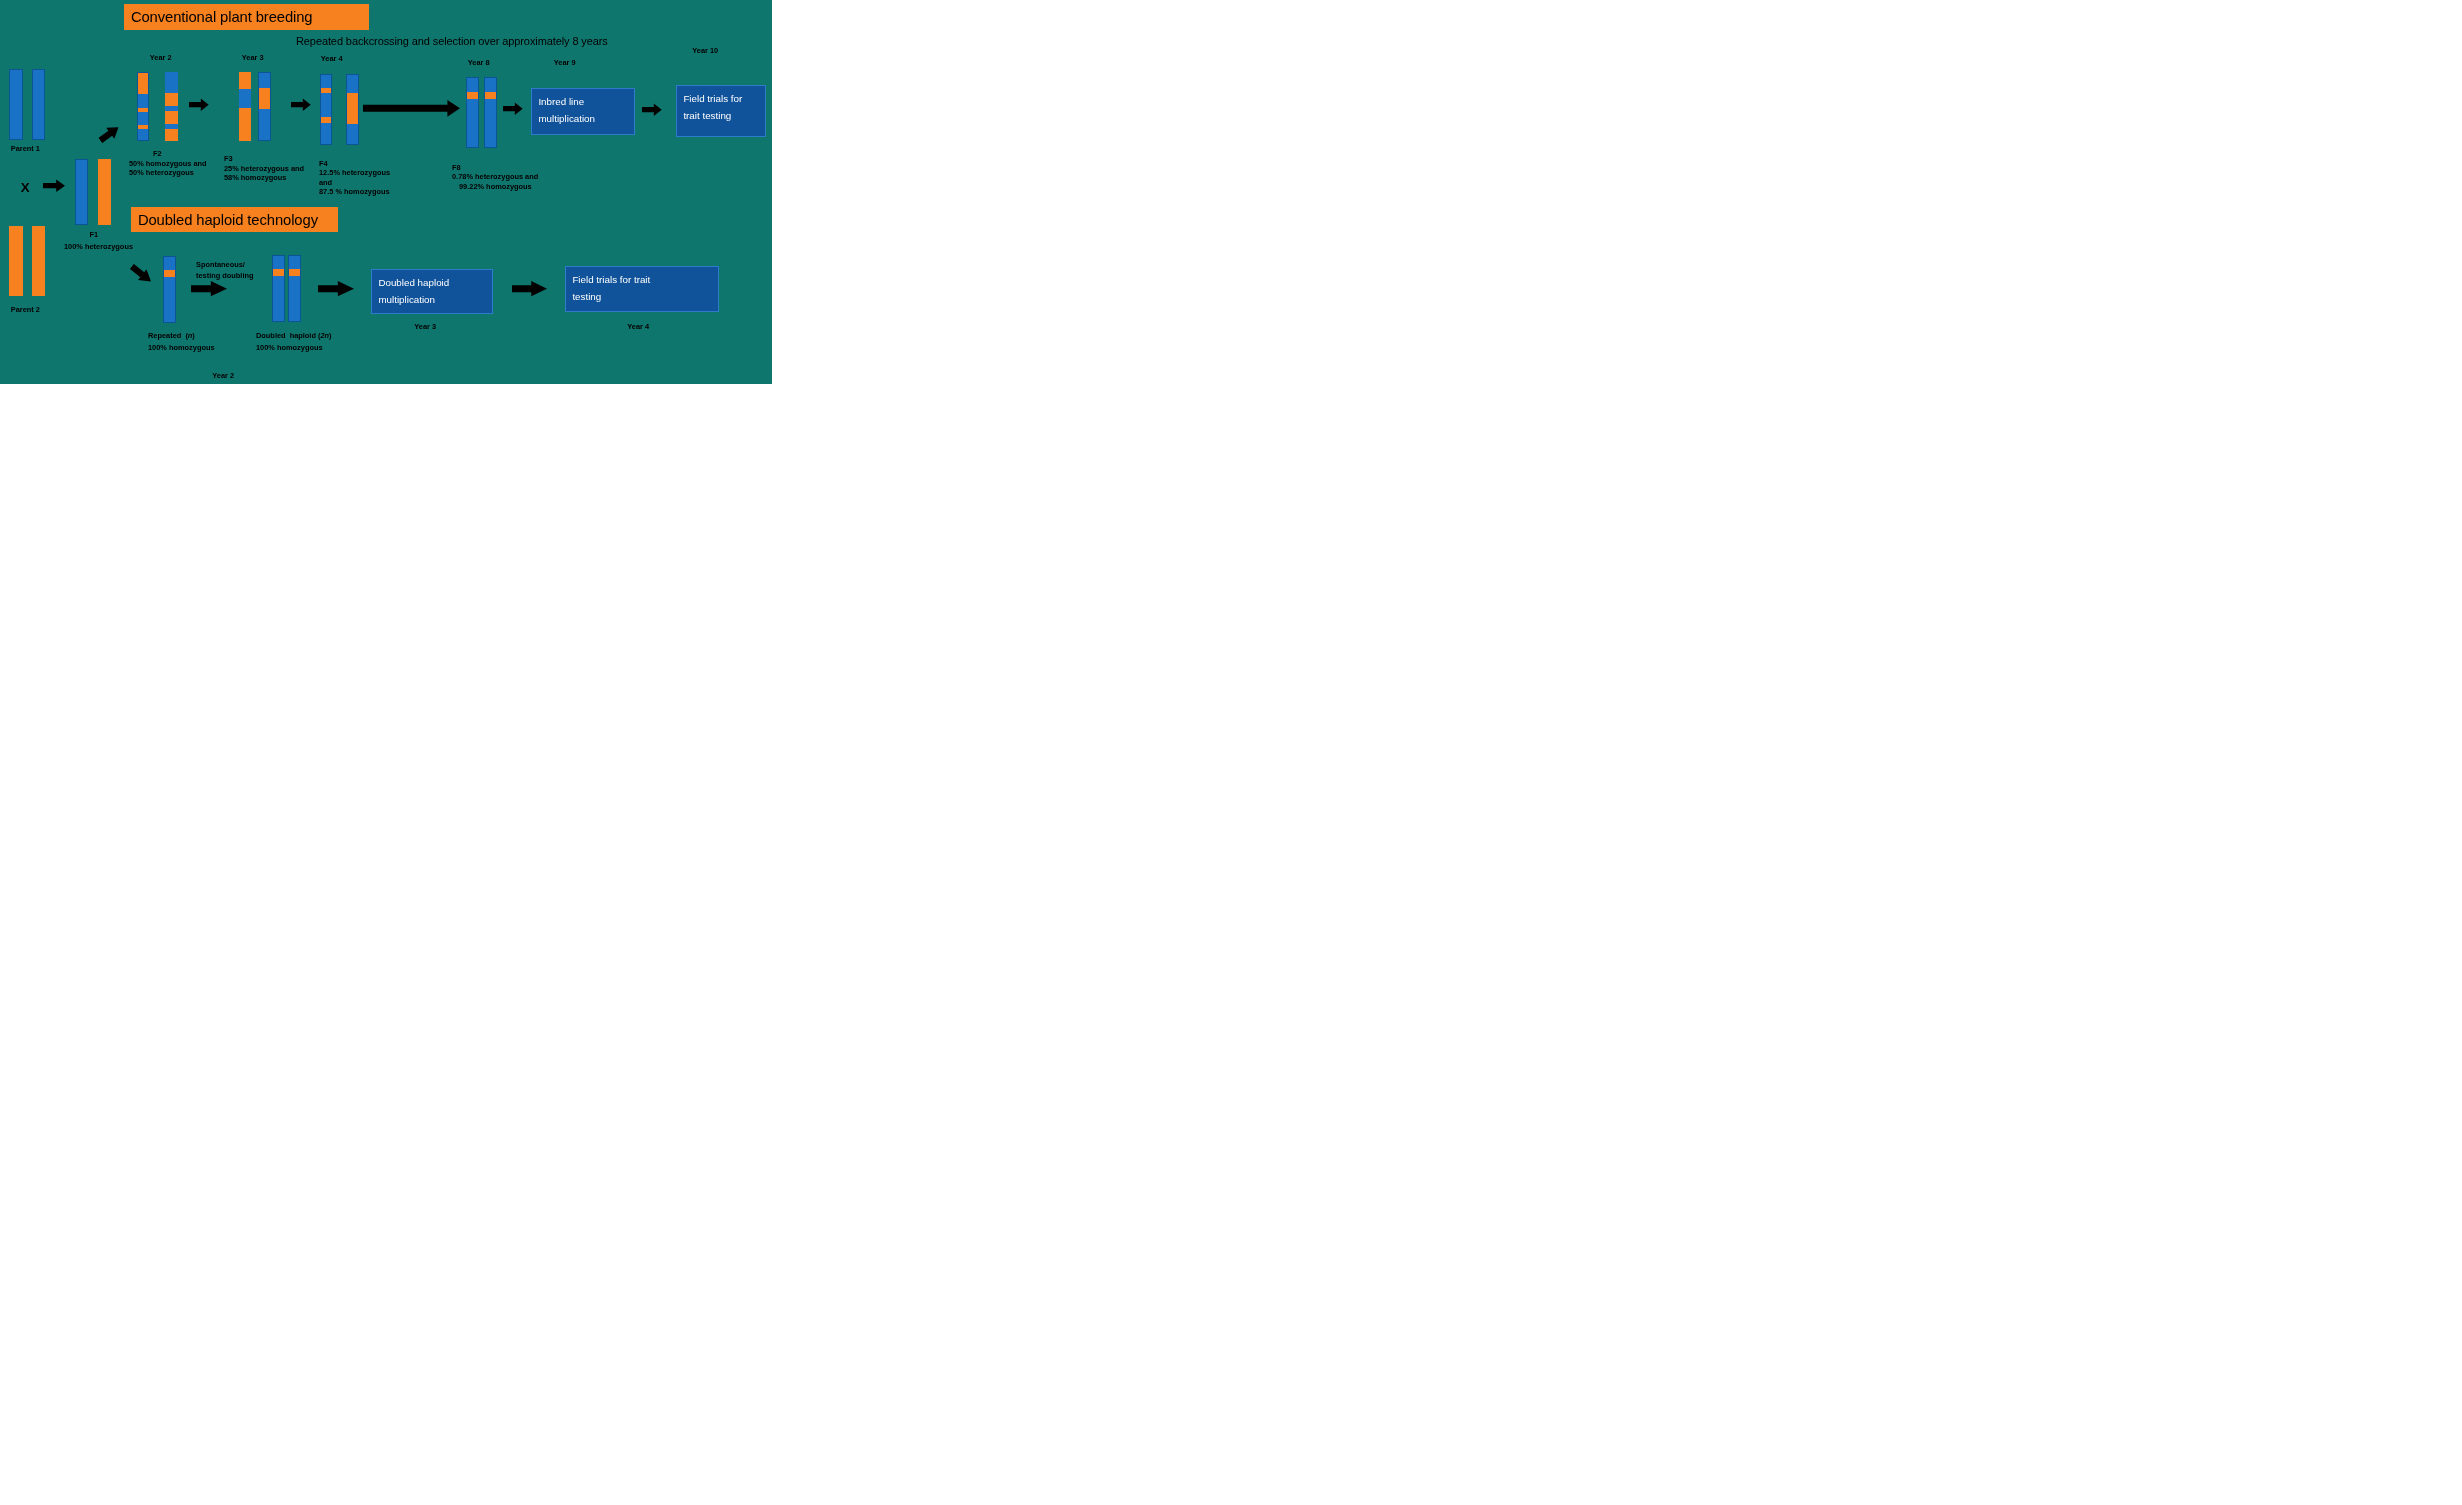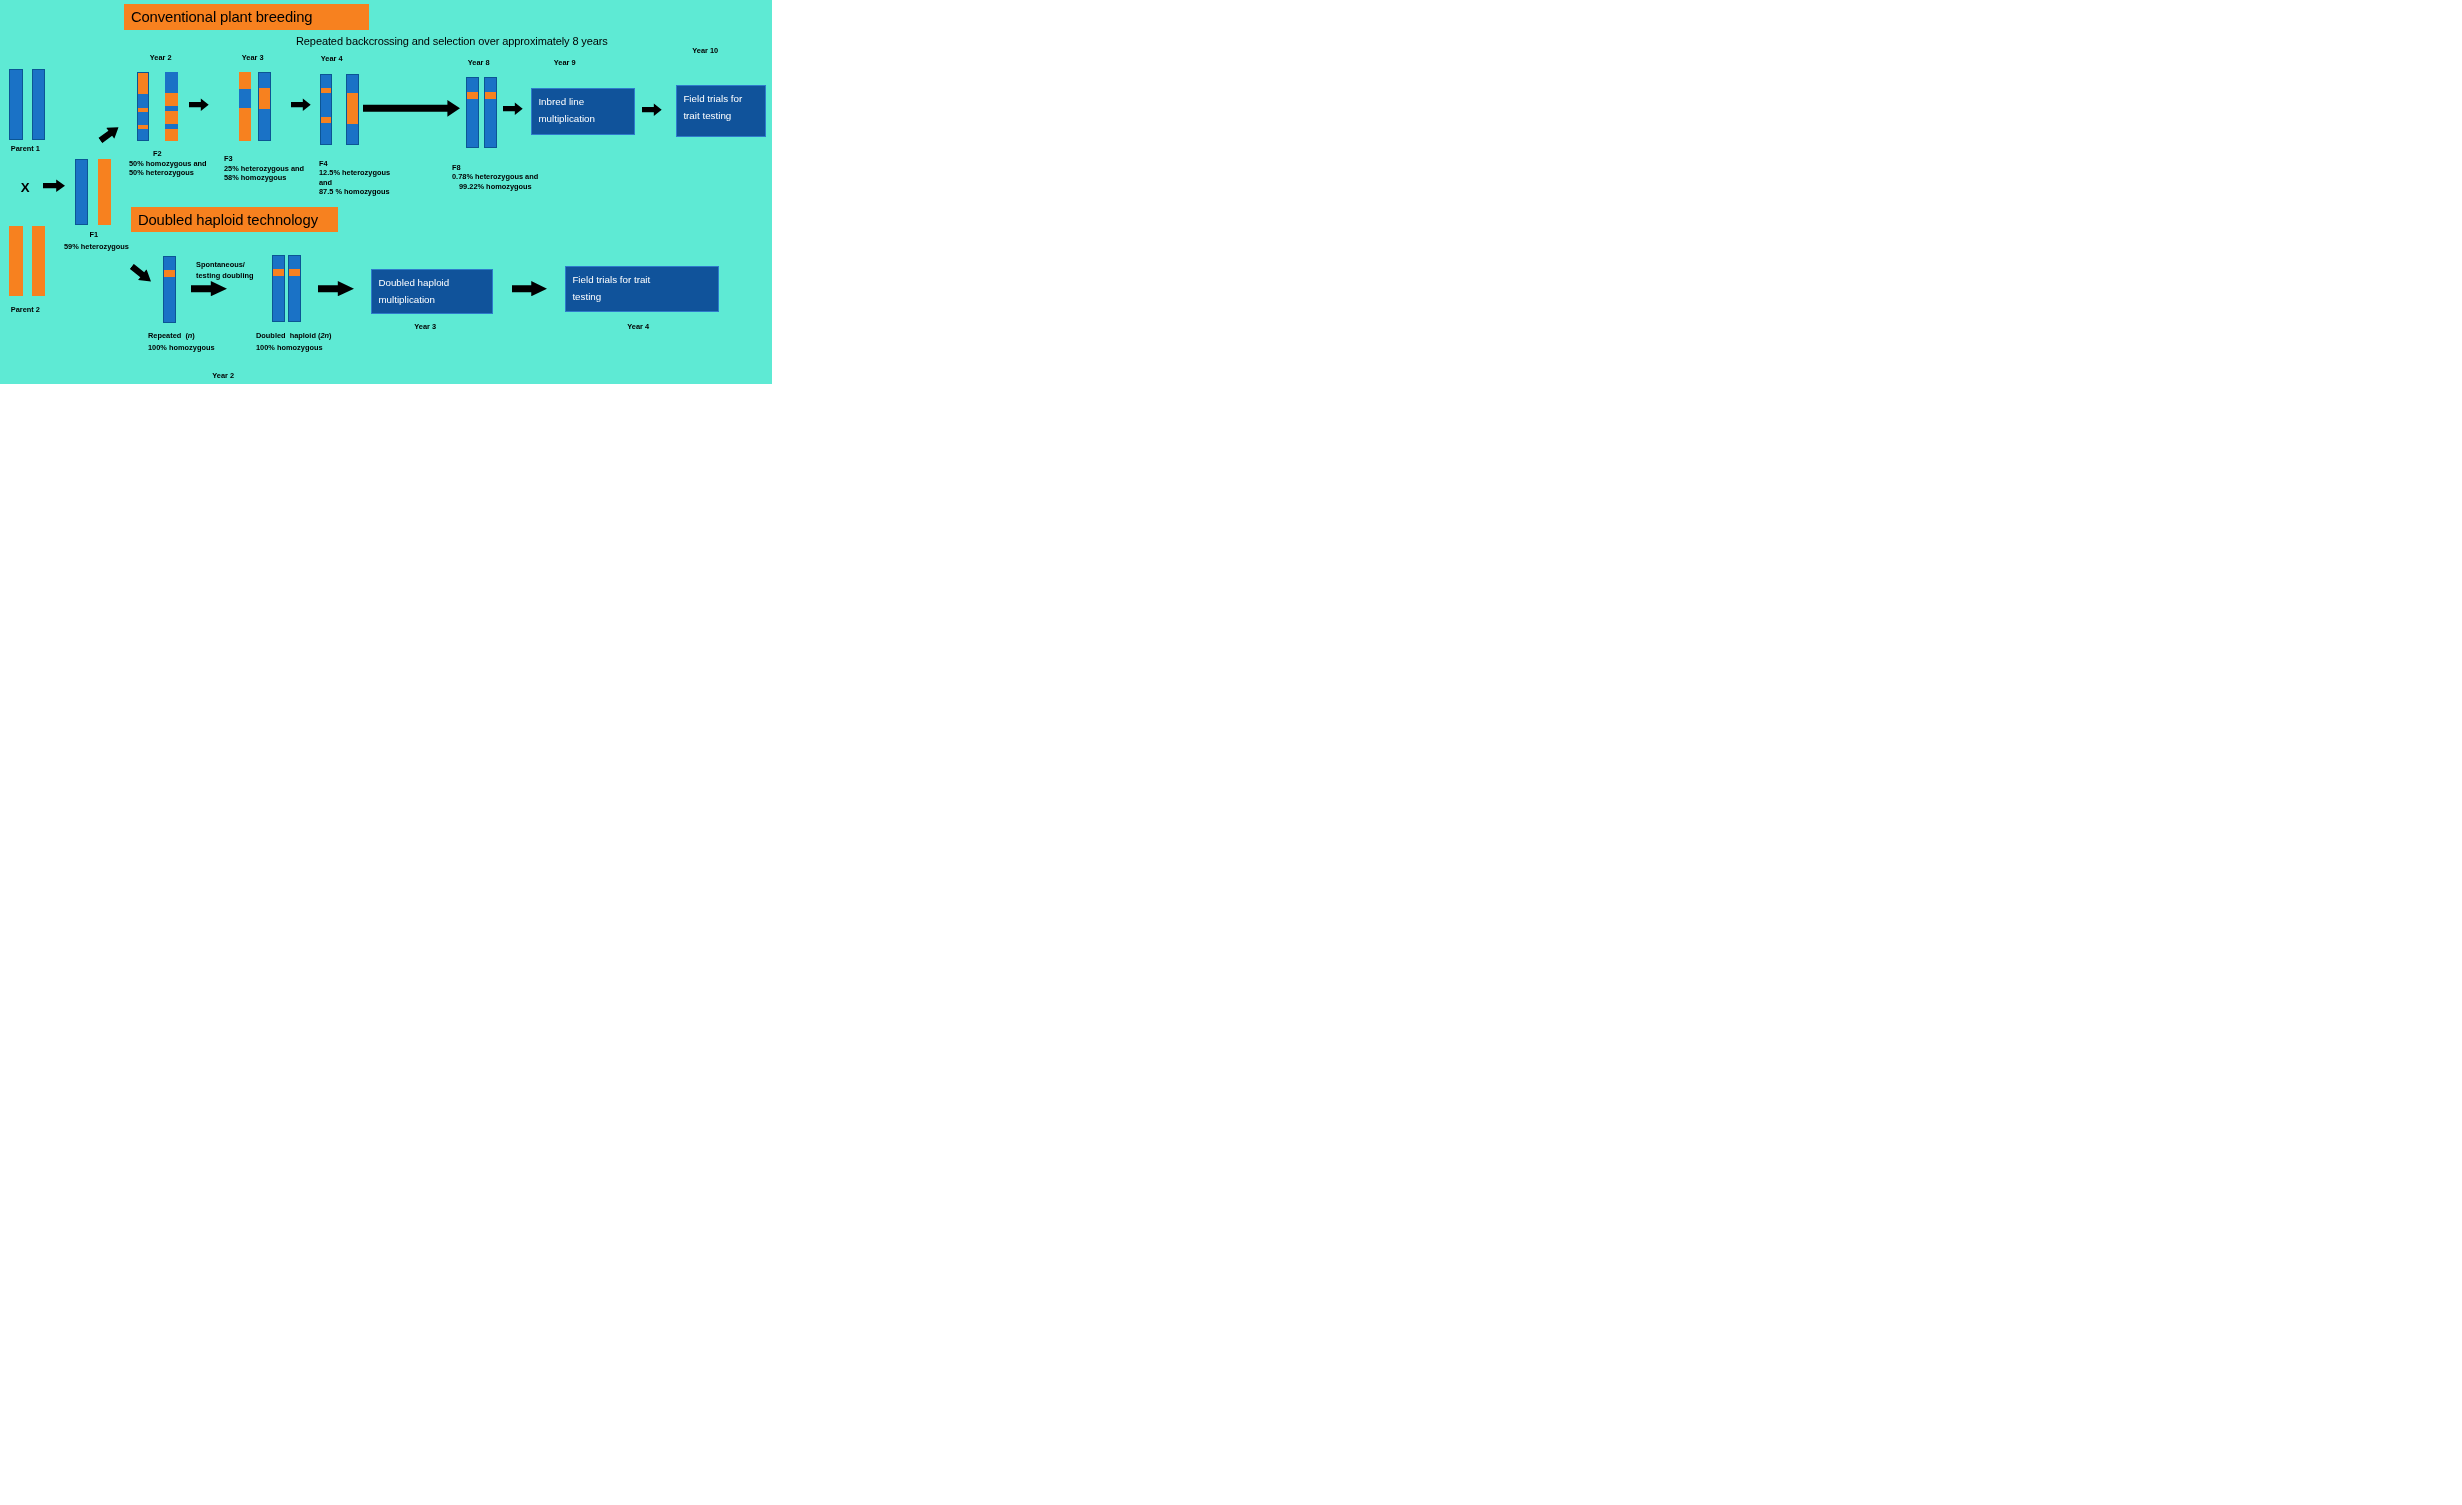--- a/index.html
+++ b/index.html
@@ -5,21 +5,21 @@
   :root{
     --orange:#F7811F;
     --bar-blue:#1A72C6;
     --bar-border:#0B5594;
     --box-blue:#10539B;
     --box-border:#2E7BCB;
     --ink:#000000;
   }
   html,body{margin:0;padding:0;background:#ffffff;}
   #page{
-    position:relative;width:772px;height:384px;background:#5eead4;overflow:hidden;
+    position:relative;width:772px;height:384px;background:#0f766e;overflow:hidden;
     font-family:"Liberation Sans","DejaVu Sans",sans-serif;color:var(--ink);
   }
   .abs{position:absolute;}
   .banner{
     background:var(--orange);color:#000;
     display:flex;align-items:center;
     font-size:14.8px;font-weight:400;letter-spacing:-0.1px;
     padding-left:6.9px;box-sizing:border-box;
   }
   .subtitle{font-size:11px;font-weight:400;letter-spacing:-0.1px;white-space:nowrap;}
@@ -77,21 +77,21 @@
     </div>
   <div class="abs lbl" style="left:10.8px;top:305px;">Parent 2</div>
 
   <div class="abs chromo bordered" style="left:75px;top:159px;width:13.3px;height:66px;">
       <div class="seg" style="height: 100%; background: rgb(26, 114, 198);"></div>
     </div>
   <div class="abs chromo" style="left:98px;top:159px;width:13.3px;height:66px;">
       <div class="seg" style="height: 100%; background: rgb(247, 129, 31);"></div>
     </div>
   <div class="abs lbl center" style="left:79px;top:230px;width:29.5px;">F1</div>
-  <div class="abs desc" style="left:64px;top:242px;">59% heterozygous</div>
+  <div class="abs desc" style="left:64px;top:242px;">100% heterozygous</div>
 
   <div class="abs arr-fat" style="left:98px;top:127px;width:22.7px;height:13.8px;transform:rotate(-36deg);"></div>
 
   <div class="abs chromo bordered" style="left:137px;top:72px;width:12.3px;height:69px;">
       <div class="seg" style="height: 31%; background: rgb(247, 129, 31);"></div>
       <div class="seg" style="height: 21%; background: rgb(26, 114, 198);"></div>
       <div class="seg" style="height: 6%; background: rgb(247, 129, 31);"></div>
       <div class="seg" style="height: 19%; background: rgb(26, 114, 198);"></div>
       <div class="seg" style="height: 6%; background: rgb(247, 129, 31);"></div>
       <div class="seg" style="height: 17%; background: rgb(26, 114, 198);"></div>

